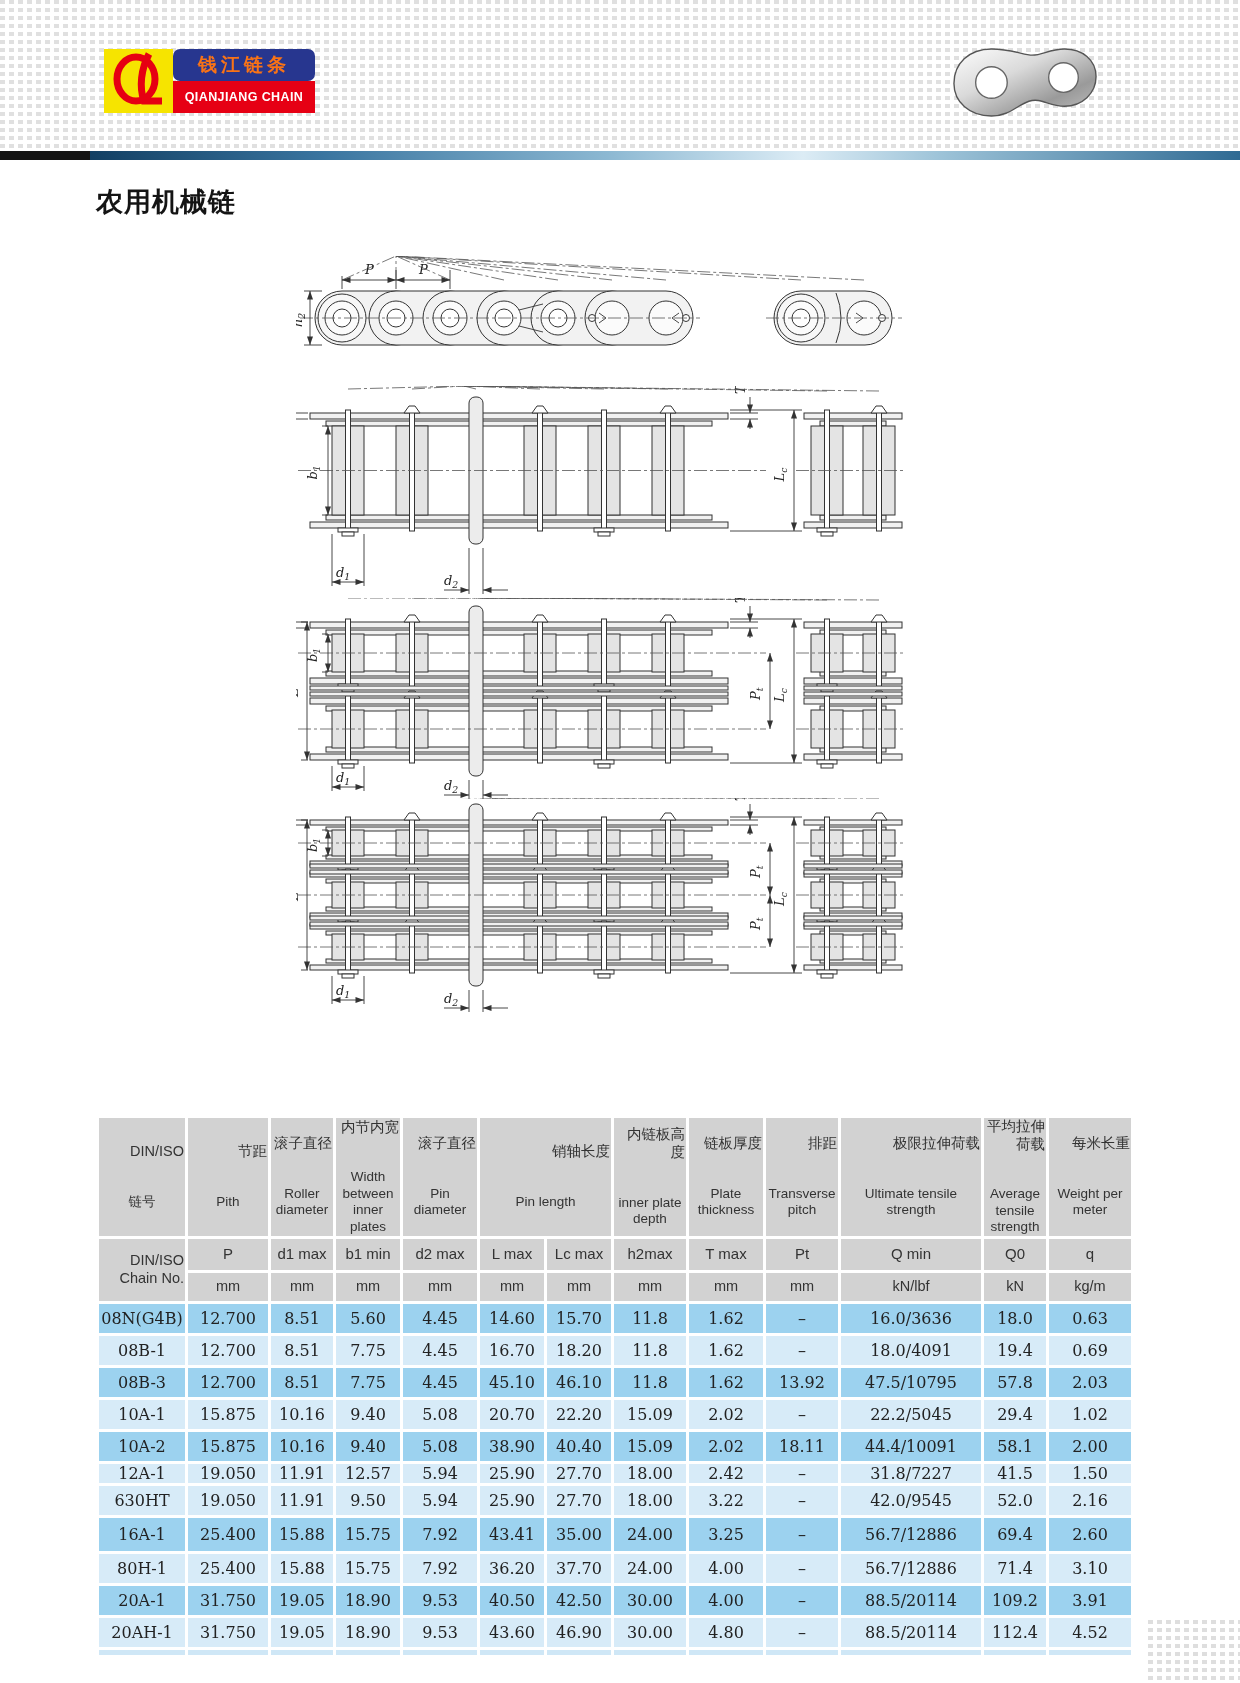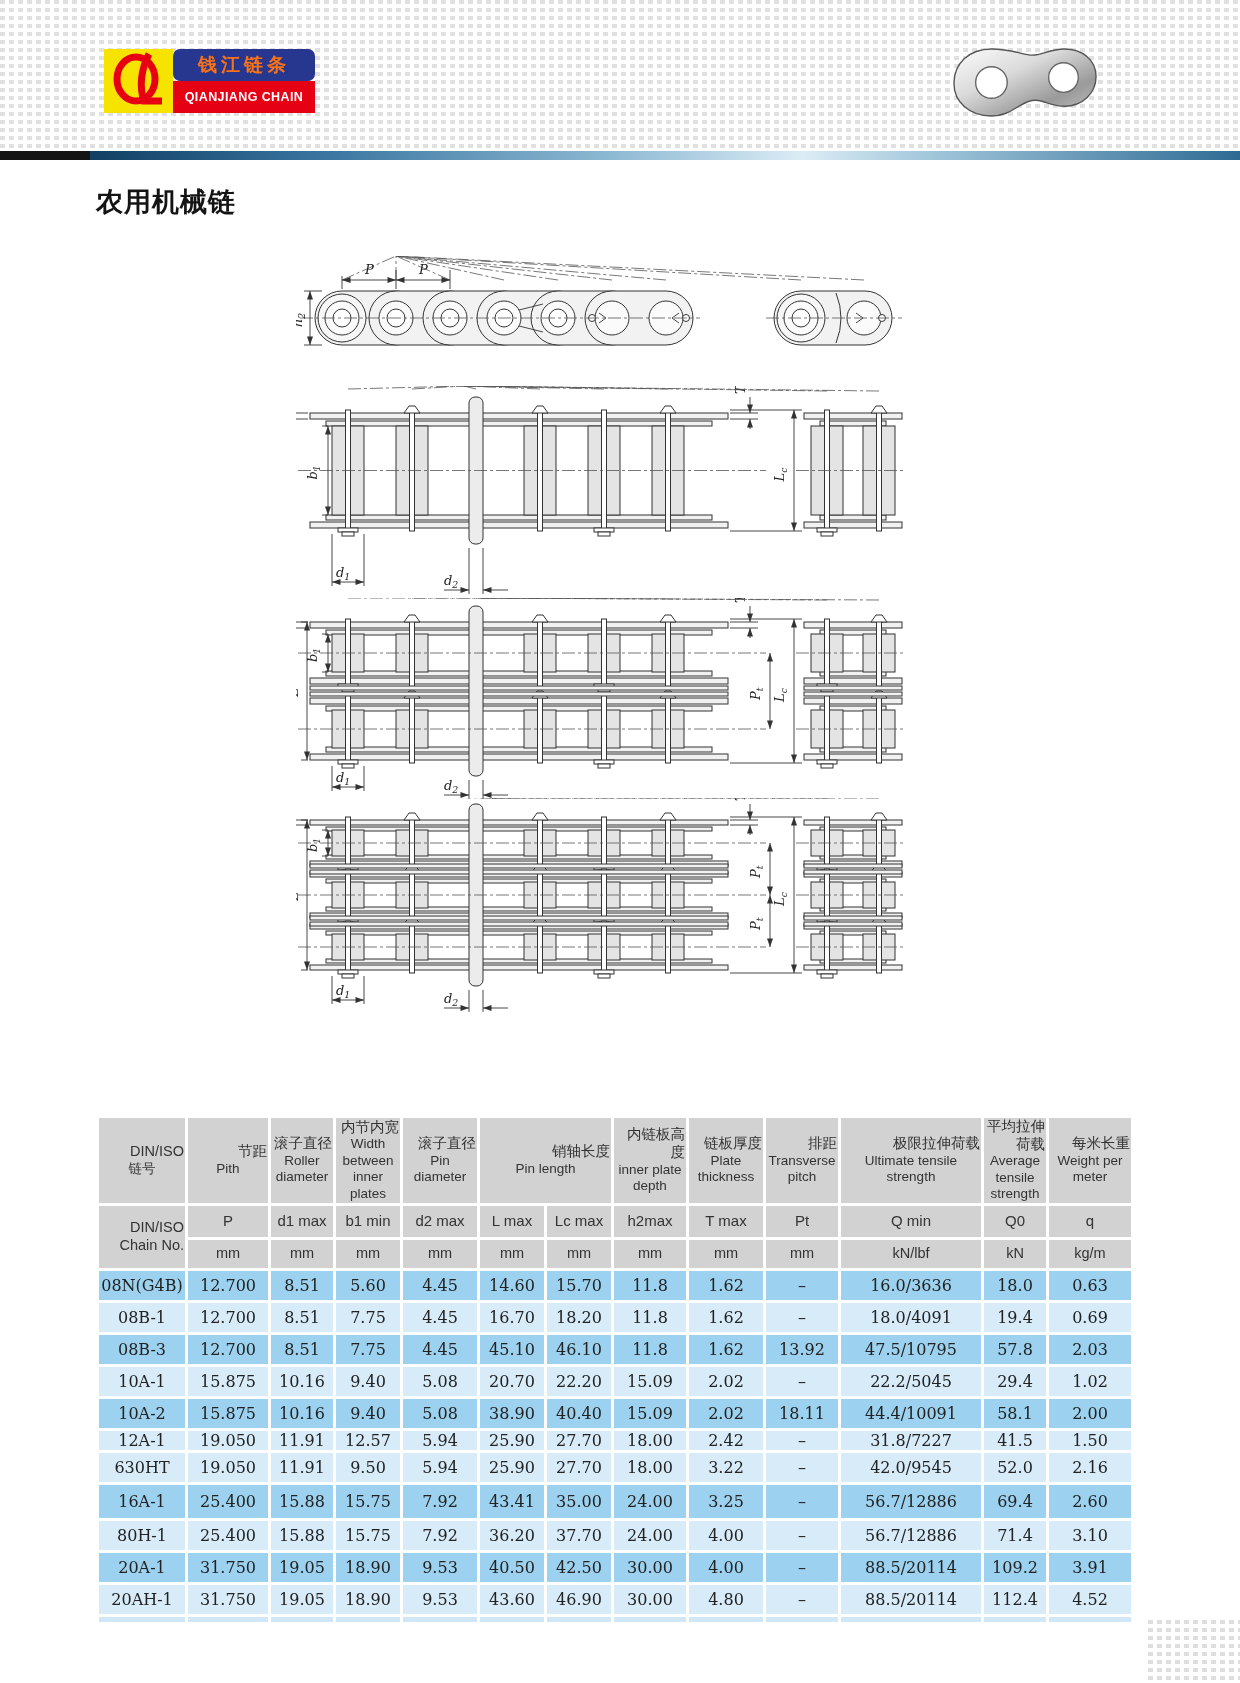--- a/index.html
+++ b/index.html
@@ -21,21 +21,21 @@
   
   .title-cn{position:absolute;left:96px;top:184px;margin:0;font-size:27px;font-weight:600;color:#141414;letter-spacing:1px;}
   .title-en{position:absolute;left:96px;top:222px;margin:0;font-size:26px;font-weight:400;color:#141414;}
   
   .drawing{position:absolute;}
   
   #spec-table{position:absolute;left:96px;top:1115px;border-collapse:separate;border-spacing:3px;}
   #spec-table td{text-align:center;vertical-align:middle;padding:0 1px;}
   #spec-table td.hd{background:var(--hdr-bg);color:#333;line-height:1.22;}
   .hc{font-size:14.5px;text-align:right;}
-  .he{font-size:13.5px;}
+  .he{font-size:13.5px;margin-top:33px;}
   .sym{font-size:15px;color:#333;}
   .unit{font-size:14.5px;color:#333;}
   td.num{font-family:"DejaVu Serif",serif;font-size:16px;color:#222;}
   tr.dark td{background:var(--row-dark);}
   tr.light td{background:var(--row-light);}
   tr.sliver td{background:var(--row-sliver);height:5px;padding:0;}
 </style>
 </head>
 <body>
 

